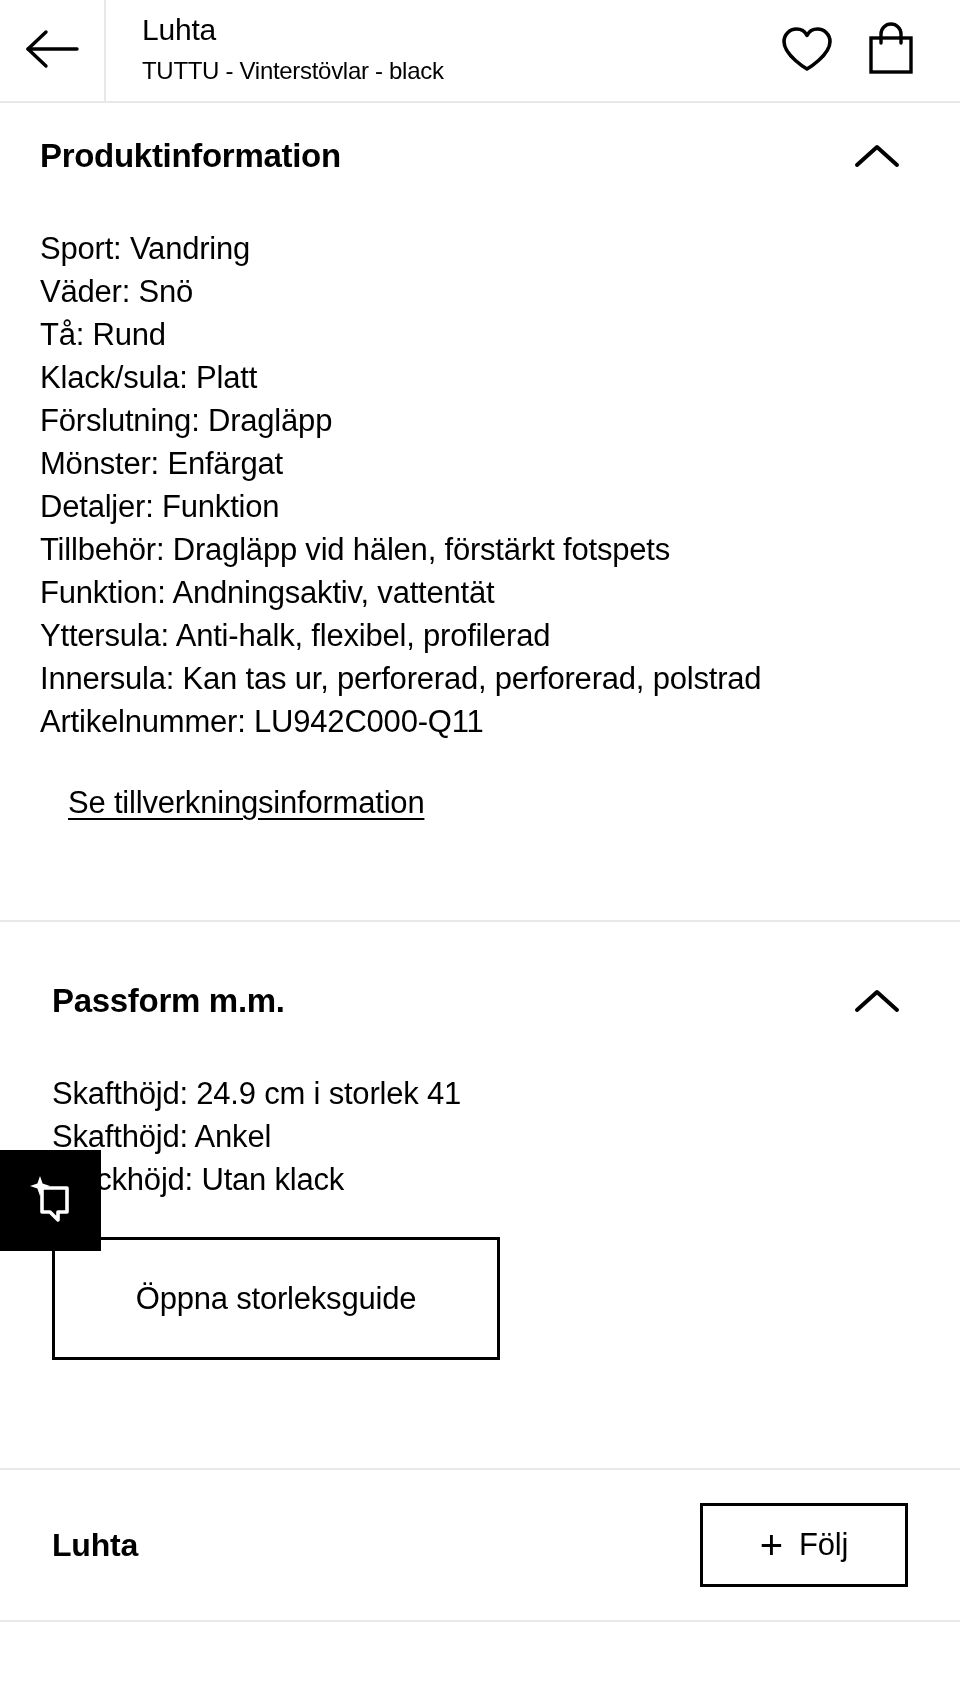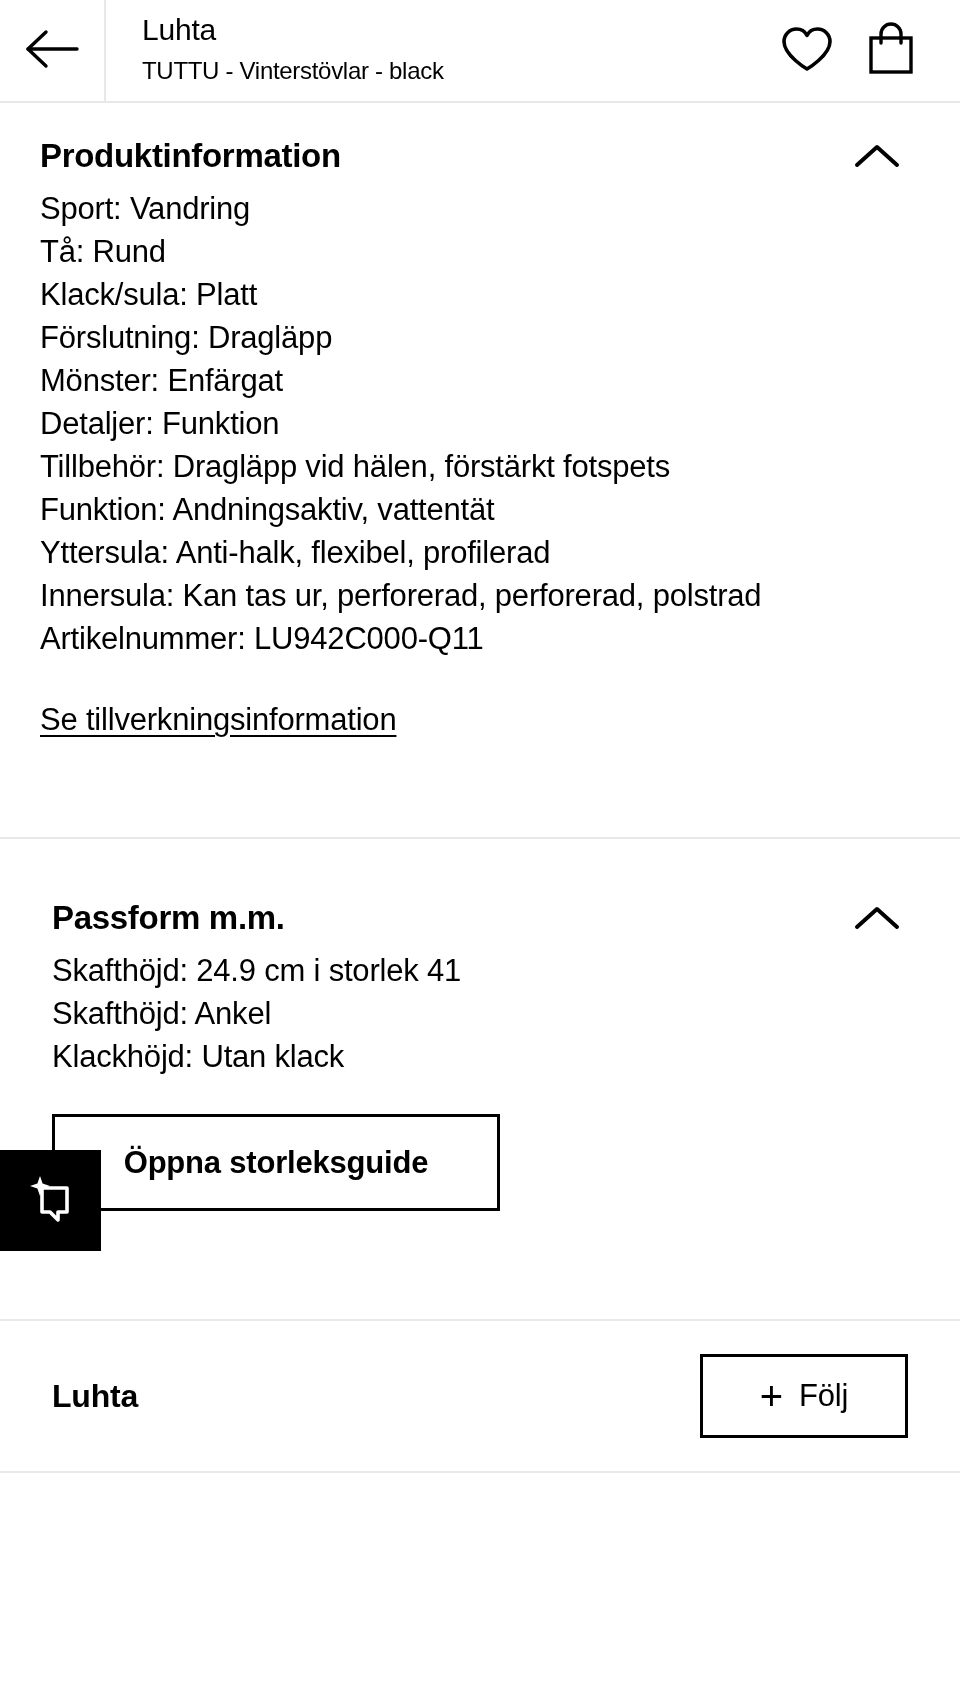--- a/index.html
+++ b/index.html
@@ -102,29 +102,30 @@
   .chev {
     width: 62px;
     height: 62px;
     display: flex;
     align-items: center;
     justify-content: center;
     flex: 0 0 62px;
   }
 
   .spec-list {
+    margin-top: 40px;
   }
   .spec-line {
     font-size: 31px;
     line-height: 43px;
     letter-spacing: -0.2px;
     color: #000;
   }
 
-  .link-row { margin-top: 38px; }
+  .link-row { margin-top: 38px; margin-left: 28px; }
   .inline-link {
     font-size: 31px;
     line-height: 43px;
     letter-spacing: -0.2px;
     color: #000;
     text-decoration: underline;
     text-underline-offset: 5px;
     text-decoration-thickness: 2px;
     cursor: pointer;
     display: inline-block;
@@ -138,24 +139,24 @@
 
   
   #passform-section { padding-top: 48px; }
   .outline-btn {
     display: inline-flex;
     align-items: center;
     justify-content: center;
     border: 3px solid #000;
     background: #fff;
     font-size: 31px;
-    font-weight: 700;
+    font-weight: 400;
     letter-spacing: -0.2px;
     padding: 0 34px;
-    height: 97px;
+    height: 123px;
     min-width: 448px;
     cursor: pointer;
     color: #000;
   }
 
   
   .ai-badge {
     position: absolute;
     left: 0;
     top: 1150px;
@@ -250,20 +251,21 @@
       <div class="section-title">Produktinformation</div>
       <div class="chev">
         <svg width="48" height="30" viewBox="0 0 48 30" fill="none" aria-hidden="true">
           <path d="M4 24L24 6L44 24" stroke="#000" stroke-width="4" stroke-linecap="round" stroke-linejoin="round"></path>
         </svg>
       </div>
     </div>
 
     <div class="spec-list">
       <div class="spec-line">Sport: Vandring</div>
+      <div class="spec-line">Väder: Snö</div>
       <div class="spec-line">Tå: Rund</div>
       <div class="spec-line">Klack/sula: Platt</div>
       <div class="spec-line">Förslutning: Dragläpp</div>
       <div class="spec-line">Mönster: Enfärgat</div>
       <div class="spec-line">Detaljer: Funktion</div>
       <div class="spec-line">Tillbehör: Dragläpp vid hälen, förstärkt fotspets</div>
       <div class="spec-line">Funktion: Andningsaktiv, vattentät</div>
       <div class="spec-line">Yttersula: Anti-halk, flexibel, profilerad</div>
       <div class="spec-line">Innersula: Kan tas ur, perforerad, perforerad, polstrad</div>
       <div class="spec-line">Artikelnummer: LU942C000-Q11</div>

